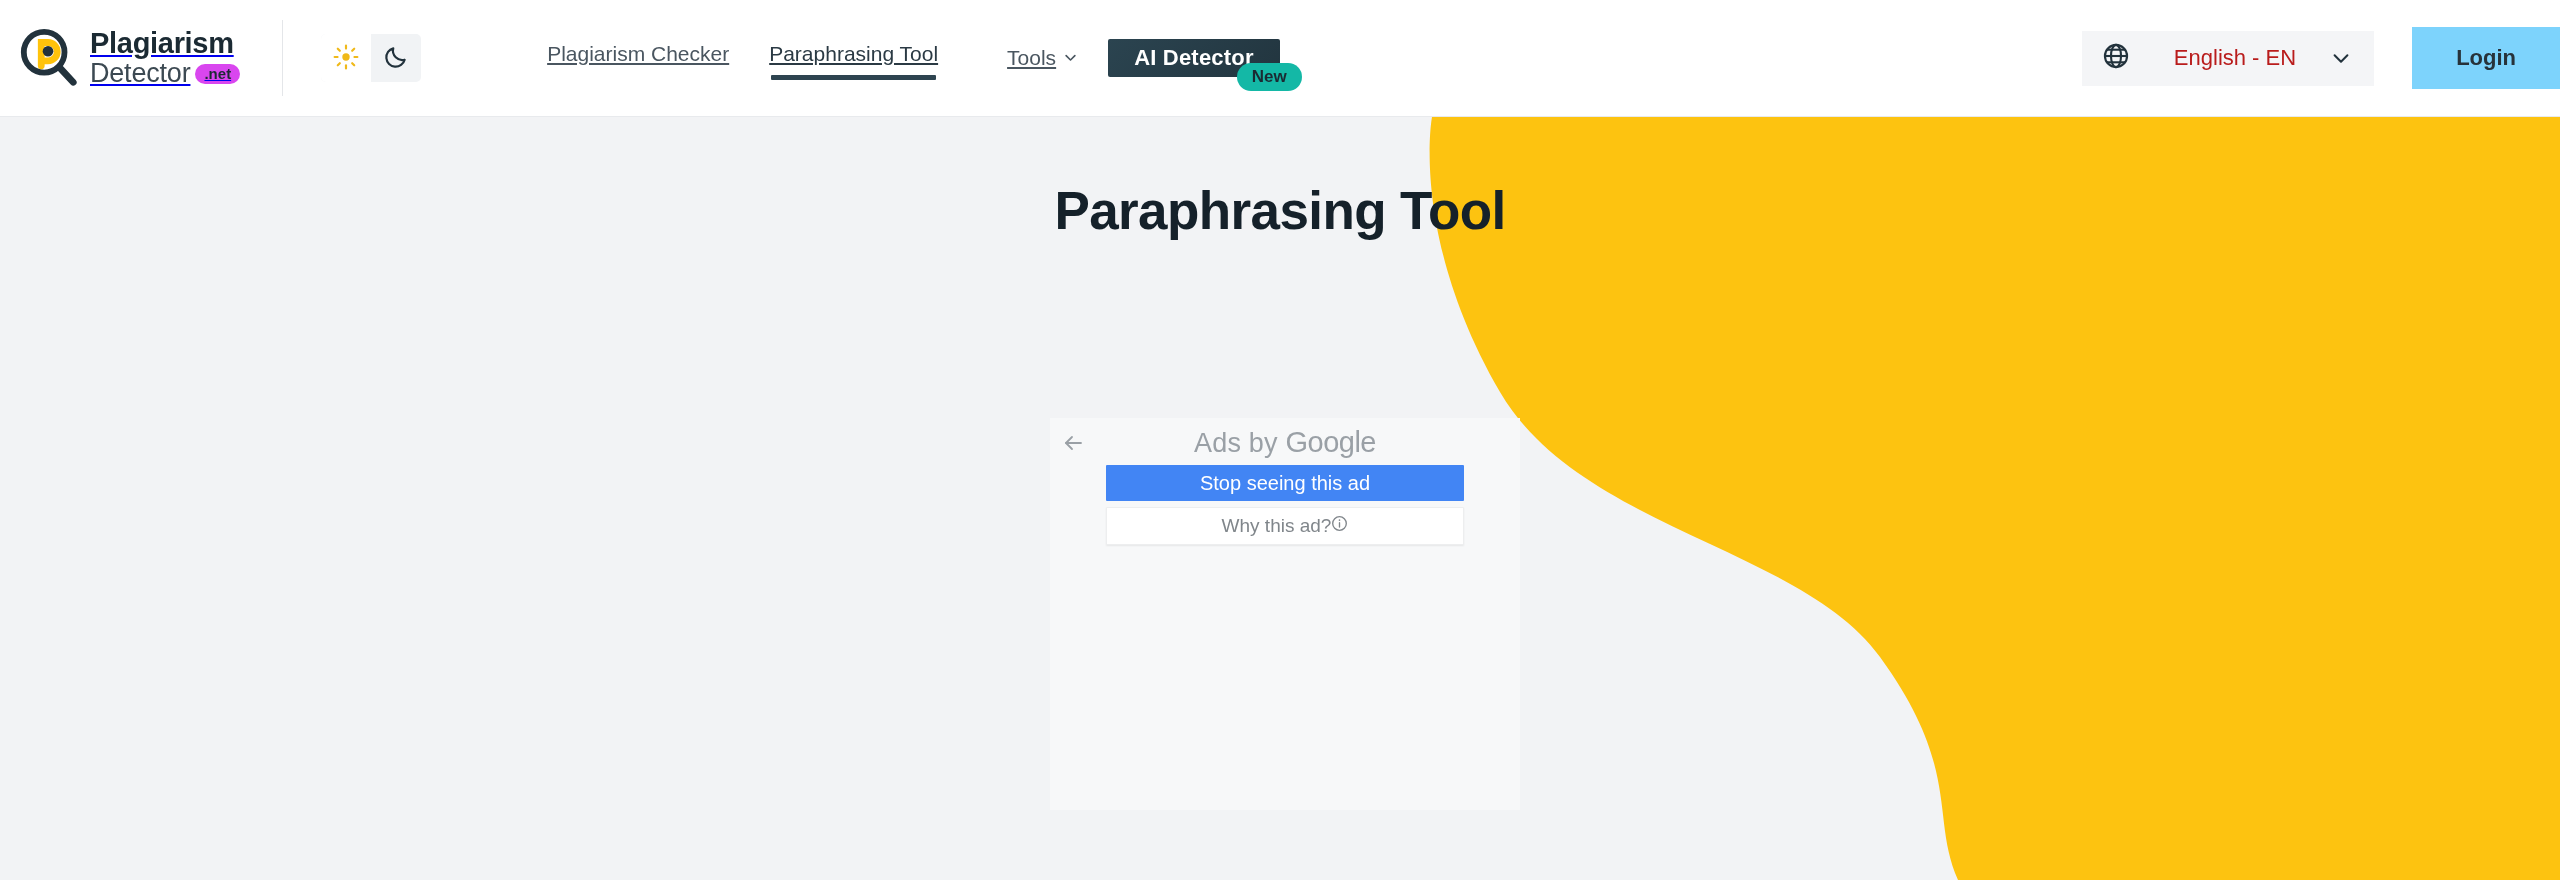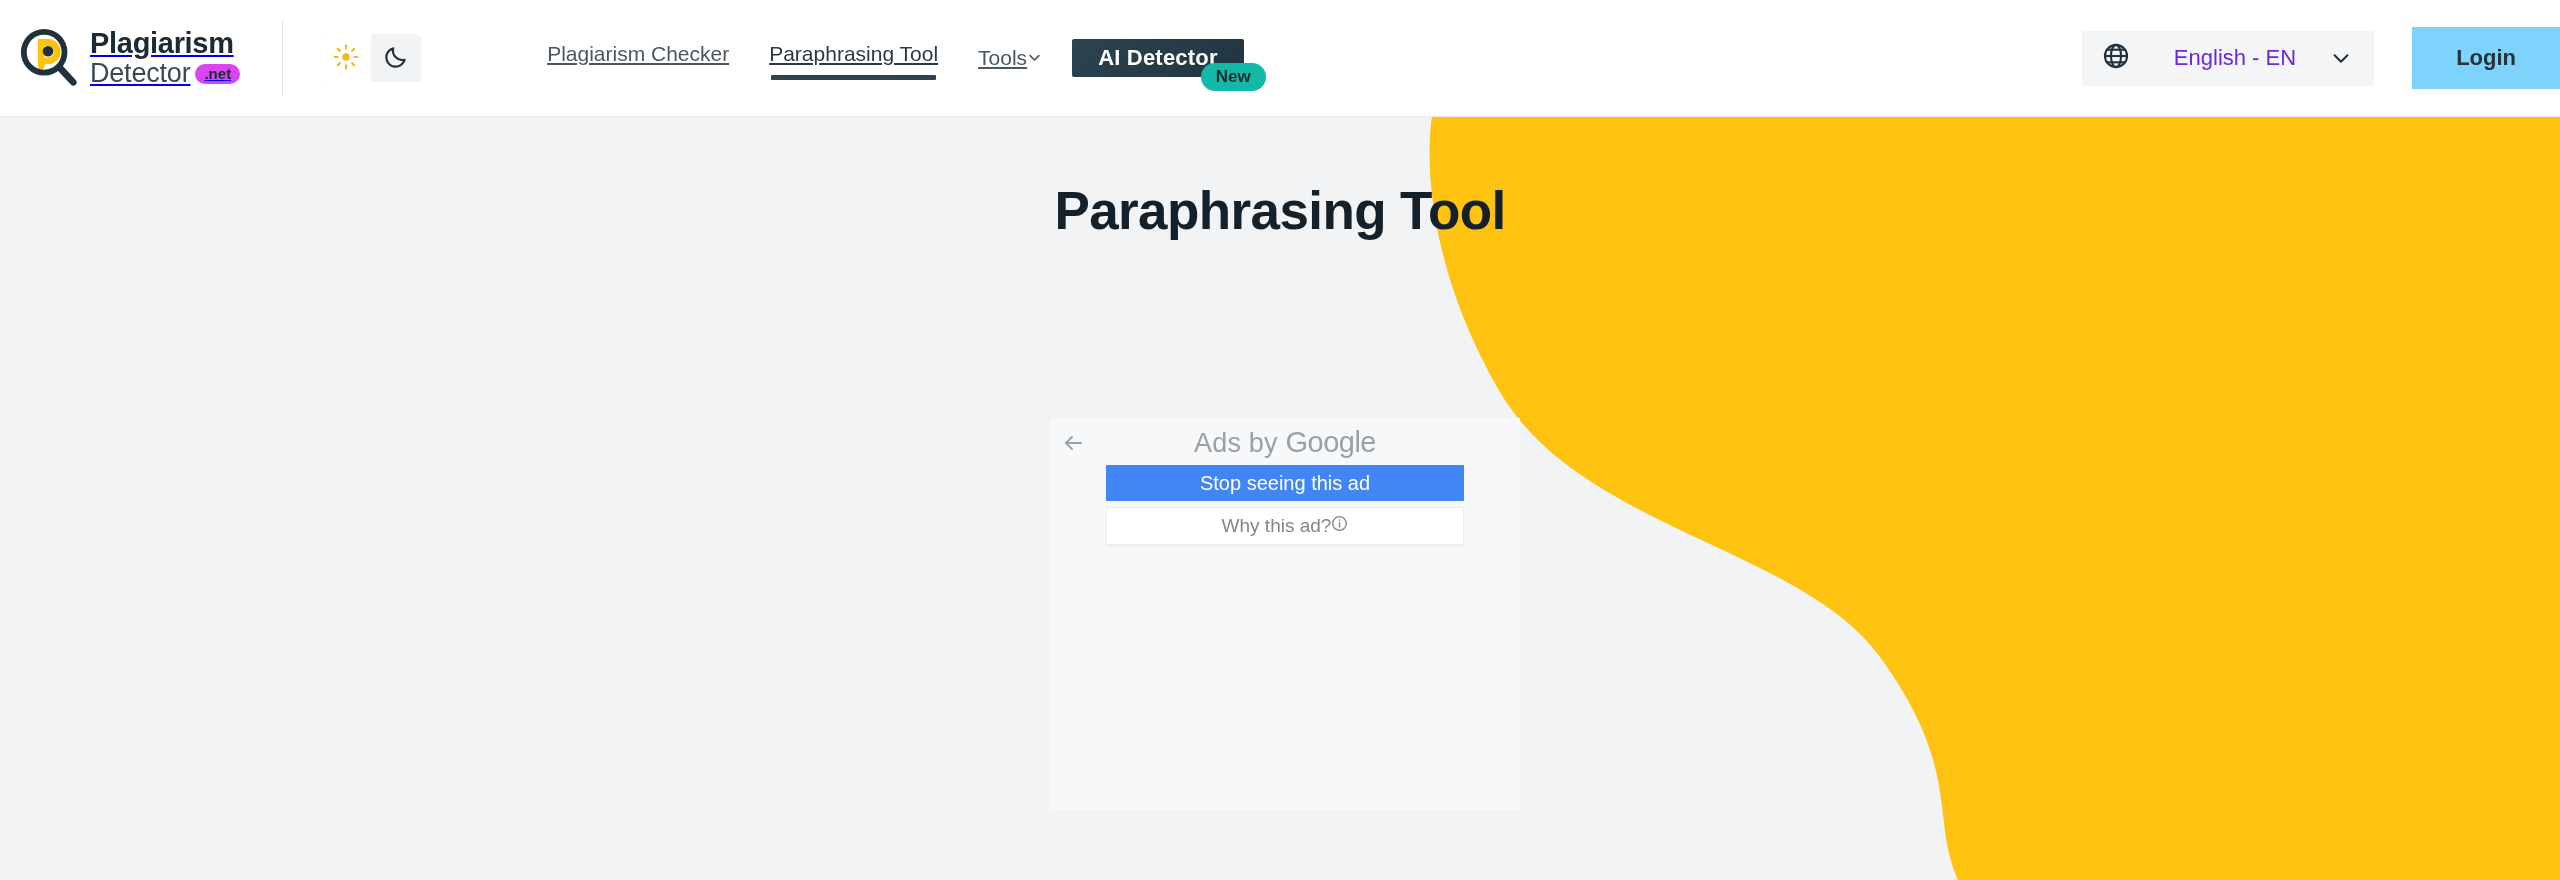--- a/index.html
+++ b/index.html
@@ -133,21 +133,23 @@
     left: 2px;
     right: 2px;
     bottom: 2px;
     height: 5px;
     background: #2E4450;
     border-radius: 1px;
   }
   .nav-item.dropdown {
     display: flex;
     align-items: center;
+    gap: 7px;
     padding-bottom: 8px;
+    margin-left: 29px;
   }
 
   
   .ai-detector-wrap {
     position: relative;
     margin-left: 30px;
     flex: 0 0 auto;
   }
   .ai-detector-btn {
     background: linear-gradient(135deg, #2B4450 0%, #22353F 100%);
@@ -192,21 +194,21 @@
     align-items: center;
     gap: 12px;
     background: #F4F5F7;
     height: 55px;
     padding: 0 22px 0 20px;
     cursor: pointer;
     margin-right: 18px;
   }
   .lang-label {
     font-size: 22px;
-    color: #6d28d9;
+    color: #b91c1c;
     white-space: nowrap;
     margin-left: 32px;
   }
   .lang-chevron { margin-left: 22px; display: flex; }
 
   .premium-btn {
     background: #1F3945;
     color: #FFFFFF;
     font-size: 22px;
     font-weight: 700;

